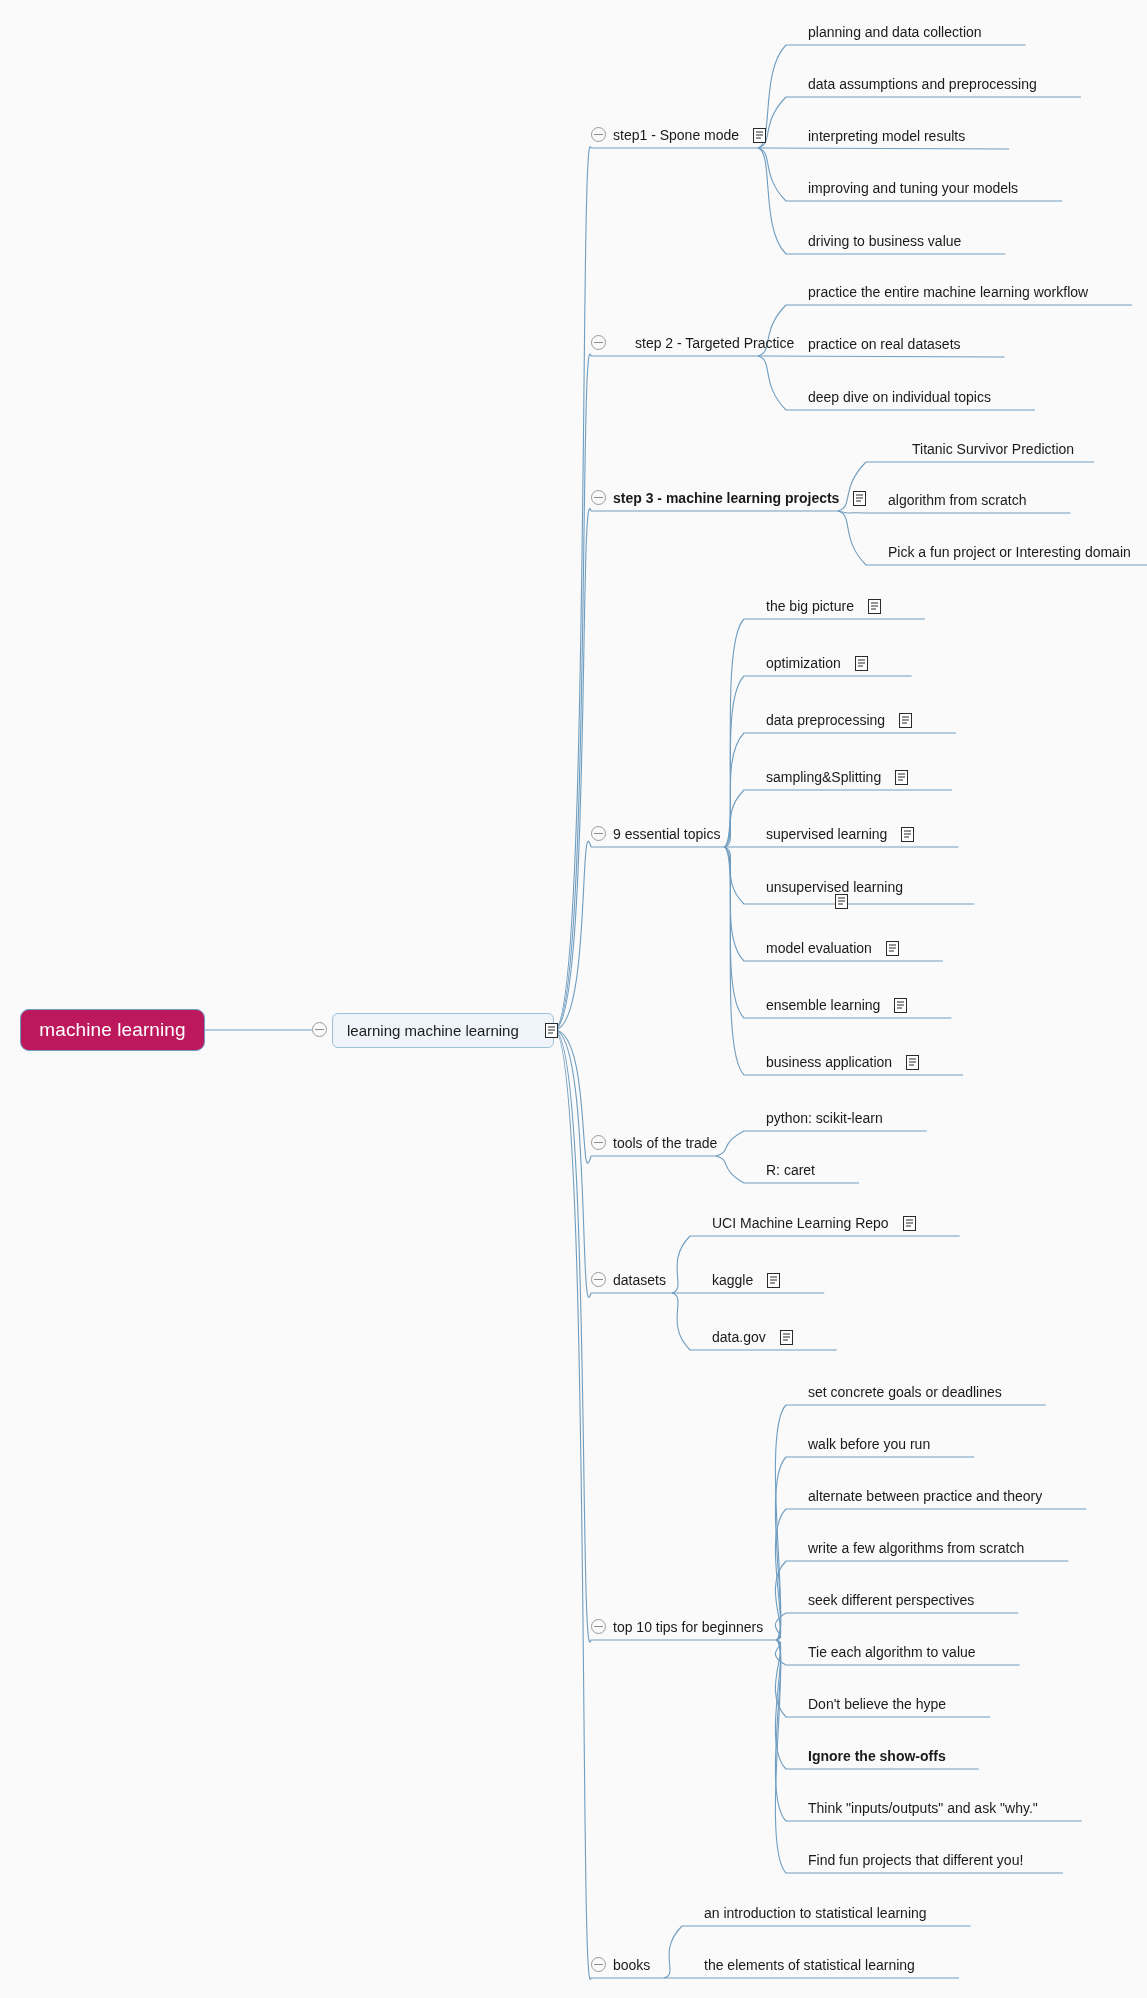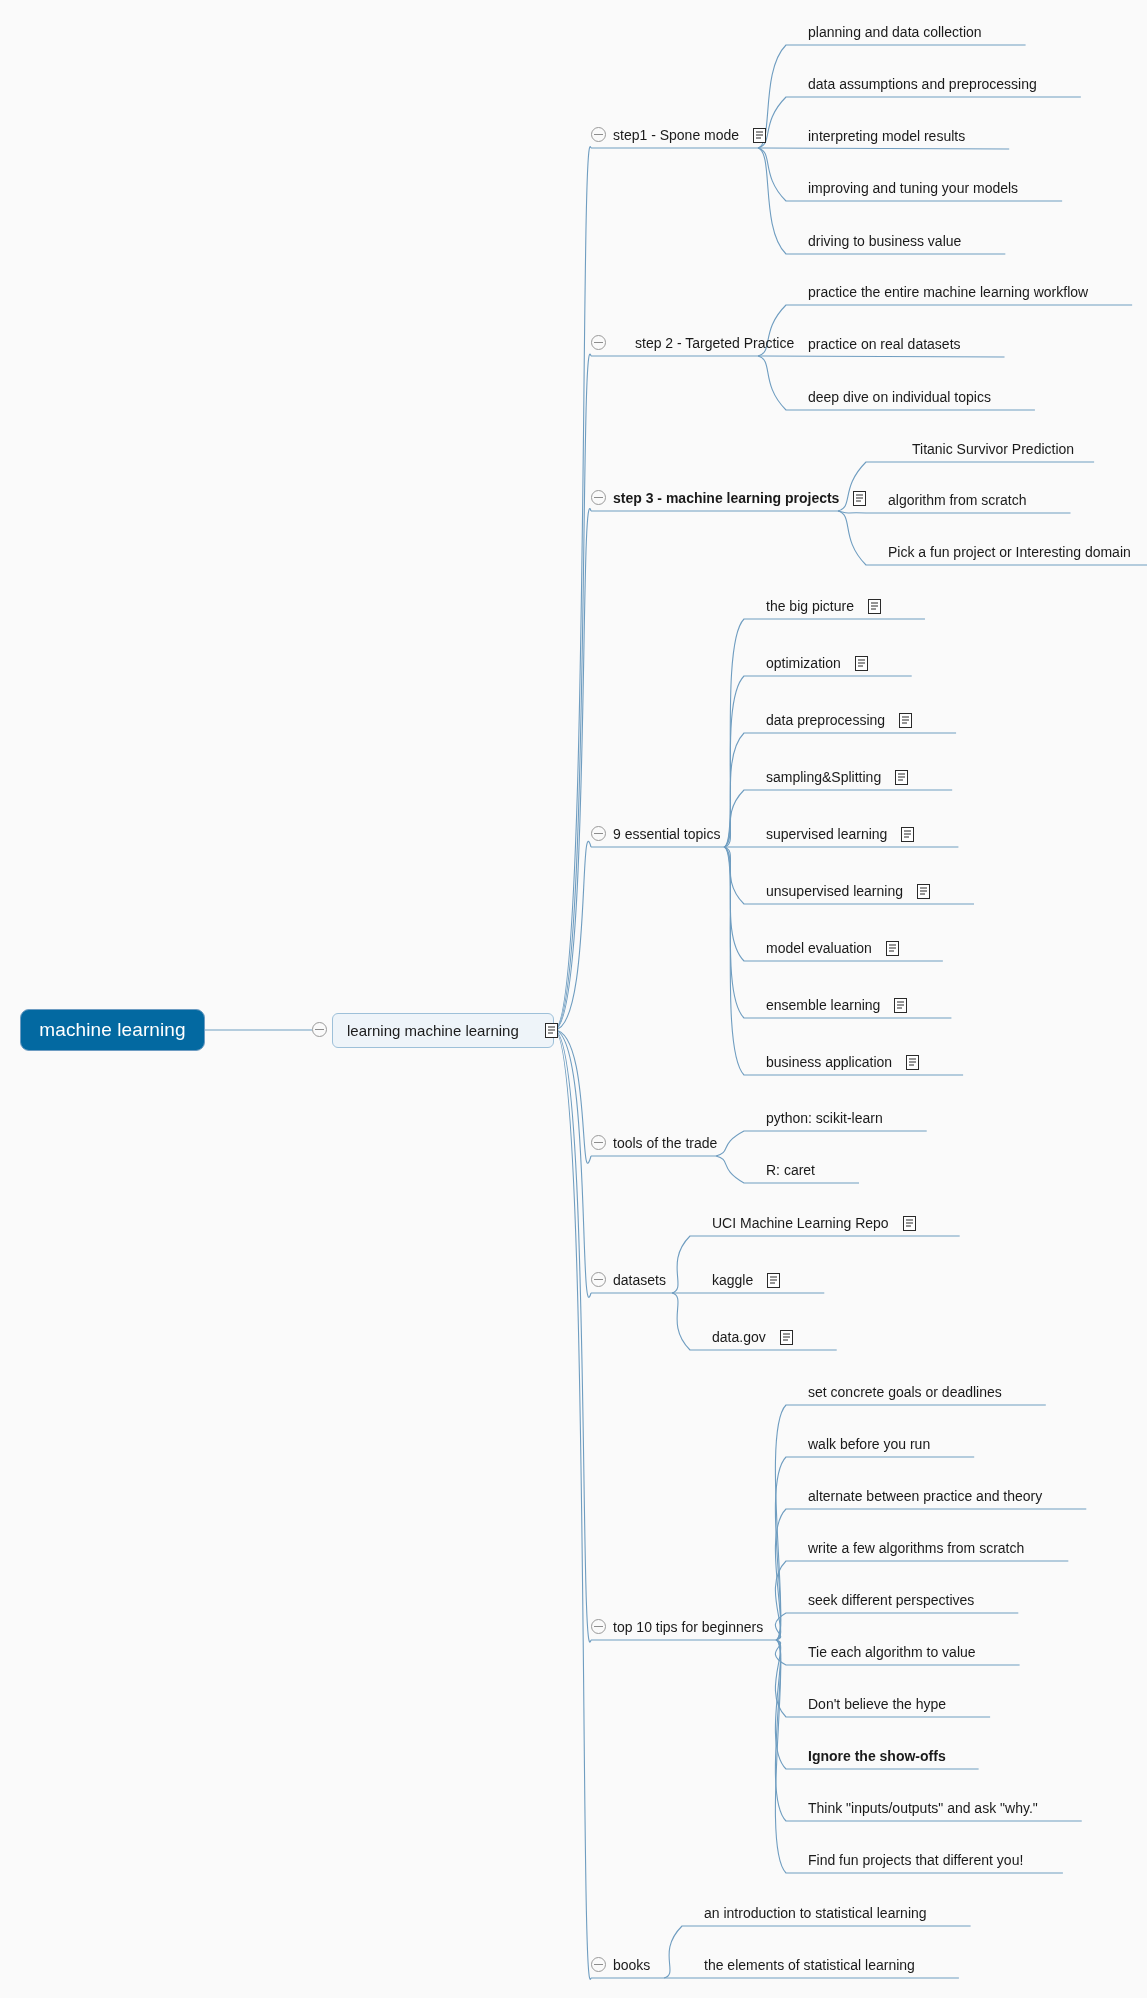--- a/index.html
+++ b/index.html
@@ -12,21 +12,21 @@
     -webkit-font-smoothing:antialiased;
   }
   #canvas{position:absolute;left:0;top:0;width:1147px;height:1998px;}
   svg#links{position:absolute;left:0;top:0;width:1147px;height:1998px;pointer-events:none;}
   svg#links path{fill:none;stroke:#6f9dc0;stroke-width:1.1px;}
 
   
   .root-node{
     position:absolute;
     box-sizing:border-box;
-    background:#0369a1;
+    background:#be185d;
     border:1px solid #6d9cc2;
     border-radius:9px;
     color:#ffffff;
     font-size:19px;
     display:flex;
     align-items:center;
     justify-content:center;
     letter-spacing:.1px;
   }
 
@@ -274,21 +274,21 @@
       <span>supervised learning</span>
       <span class="note">
         <svg viewBox="0 0 13 15" width="13" height="15" aria-hidden="true">
           <rect x="0.5" y="0.5" width="12" height="14" fill="#ffffff" stroke="#2a2a2a" stroke-width="1"></rect>
           <line x1="3" y1="4" x2="10" y2="4" stroke="#2a2a2a" stroke-width="1"></line>
           <line x1="3" y1="7" x2="10" y2="7" stroke="#2a2a2a" stroke-width="1"></line>
           <line x1="3" y1="10" x2="8" y2="10" stroke="#2a2a2a" stroke-width="1"></line>
         </svg>
       </span>
     </div>
-    <div class="node" style="left: 766px; top: 880px; height: 22px; font-size: 14px;">
+    <div class="node" style="left: 766px; top: 880px; height: 22px; font-size: 14px; flex-direction: column;">
       <span>unsupervised learning</span>
       <span class="note">
         <svg viewBox="0 0 13 15" width="13" height="15" aria-hidden="true">
           <rect x="0.5" y="0.5" width="12" height="14" fill="#ffffff" stroke="#2a2a2a" stroke-width="1"></rect>
           <line x1="3" y1="4" x2="10" y2="4" stroke="#2a2a2a" stroke-width="1"></line>
           <line x1="3" y1="7" x2="10" y2="7" stroke="#2a2a2a" stroke-width="1"></line>
           <line x1="3" y1="10" x2="8" y2="10" stroke="#2a2a2a" stroke-width="1"></line>
         </svg>
       </span>
     </div>

